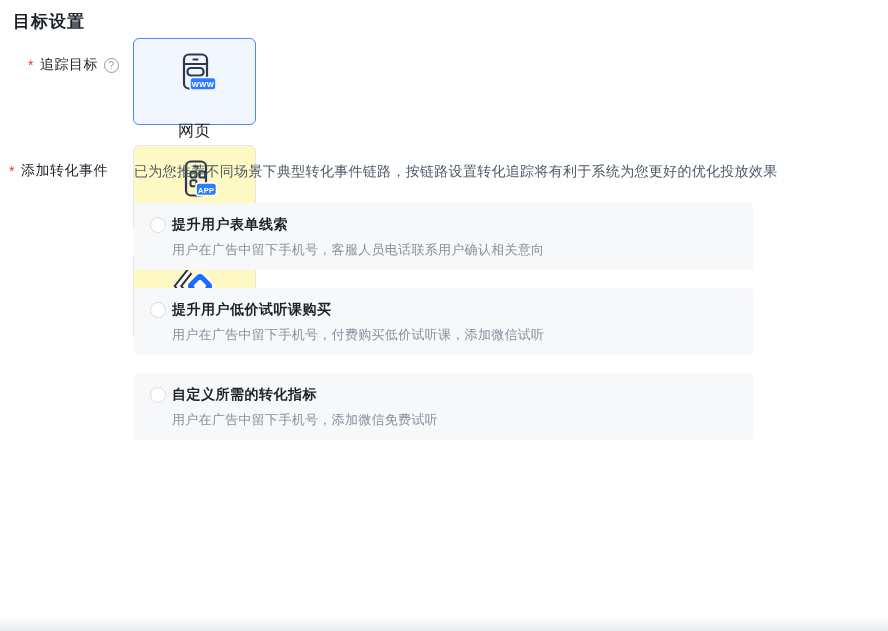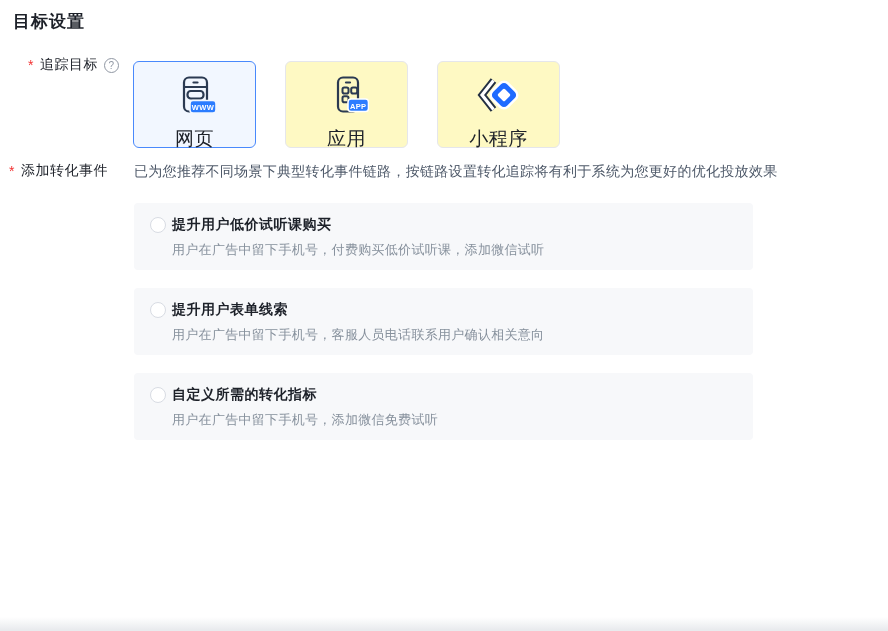--- a/index.html
+++ b/index.html
@@ -20,33 +20,33 @@
   }
   .form-label .asterisk{color:#f23030;font-size:14px;line-height:1;margin-right:2px;}
   .help-icon{
     width:15px;height:15px;border:1px solid #9097a3;border-radius:50%;
     display:inline-flex;align-items:center;justify-content:center;
     font-size:10px;color:#9097a3;box-sizing:border-box;margin-left:2px;
     cursor:pointer;
   }
   
   .target-cards{
-    position:absolute;left:133px;top:61px;display:flex;gap:29px;
+    position:absolute;left:133px;top:38px;display:flex;gap:20px;flex-direction:column;
   }
   .target-card{
     width:123px;height:87px;box-sizing:border-box;
     border:1px solid #e5e6eb;border-radius:6px;background:#fef9c3;
     display:flex;flex-direction:column;align-items:center;
     padding-top:13px;cursor:pointer;
   }
   .target-card.selected{
     border-color:#4989fc;background:#f2f7ff;
   }
   .target-card .icon-wrap{width:44px;height:42px;display:flex;align-items:center;justify-content:center;}
-  .target-card .card-label{margin-top:9px;font-size:19px;color:#1d2129;letter-spacing:0.5px;}
+  .target-card .card-label{margin-top:27px;font-size:16px;color:#1d2129;letter-spacing:0.5px;}
   
   .conv-intro{
     position:absolute;left:134px;top:163px;
     font-size:14px;color:#4e5969;letter-spacing:0.3px;font-family:Liberation Serif, serif;
   }
   .conv-options{position:absolute;left:134px;top:203px;width:619px;}
   .conv-option{
     position:relative;width:619px;height:67px;box-sizing:border-box;
     background:#f7f8fa;border-radius:4px;margin-bottom:18px;cursor:pointer;
   }
@@ -129,28 +129,28 @@
   <span>添加转化事件</span>
 </div>
 
 <div class="conv-intro">已为您推荐不同场景下典型转化事件链路，按链路设置转化追踪将有利于系统为您更好的优化投放效果</div>
 
 <div class="conv-options">
 
 
   <div class="conv-option">
     <span class="radio"></span>
-    <span class="opt-title">提升用户低价试听课购买</span>
-    <span class="opt-desc">用户在广告中留下手机号，付费购买低价试听课，添加微信试听</span>
+    <span class="opt-title">提升用户表单线索</span>
+    <span class="opt-desc">用户在广告中留下手机号，客服人员电话联系用户确认相关意向</span>
   </div>
 
   <div class="conv-option">
     <span class="radio"></span>
-    <span class="opt-title">提升用户表单线索</span>
-    <span class="opt-desc">用户在广告中留下手机号，客服人员电话联系用户确认相关意向</span>
+    <span class="opt-title">提升用户低价试听课购买</span>
+    <span class="opt-desc">用户在广告中留下手机号，付费购买低价试听课，添加微信试听</span>
   </div>
 
   <div class="conv-option">
     <span class="radio"></span>
     <span class="opt-title">自定义所需的转化指标</span>
     <span class="opt-desc">用户在广告中留下手机号，添加微信免费试听</span>
   </div>
 
 
 </div>

